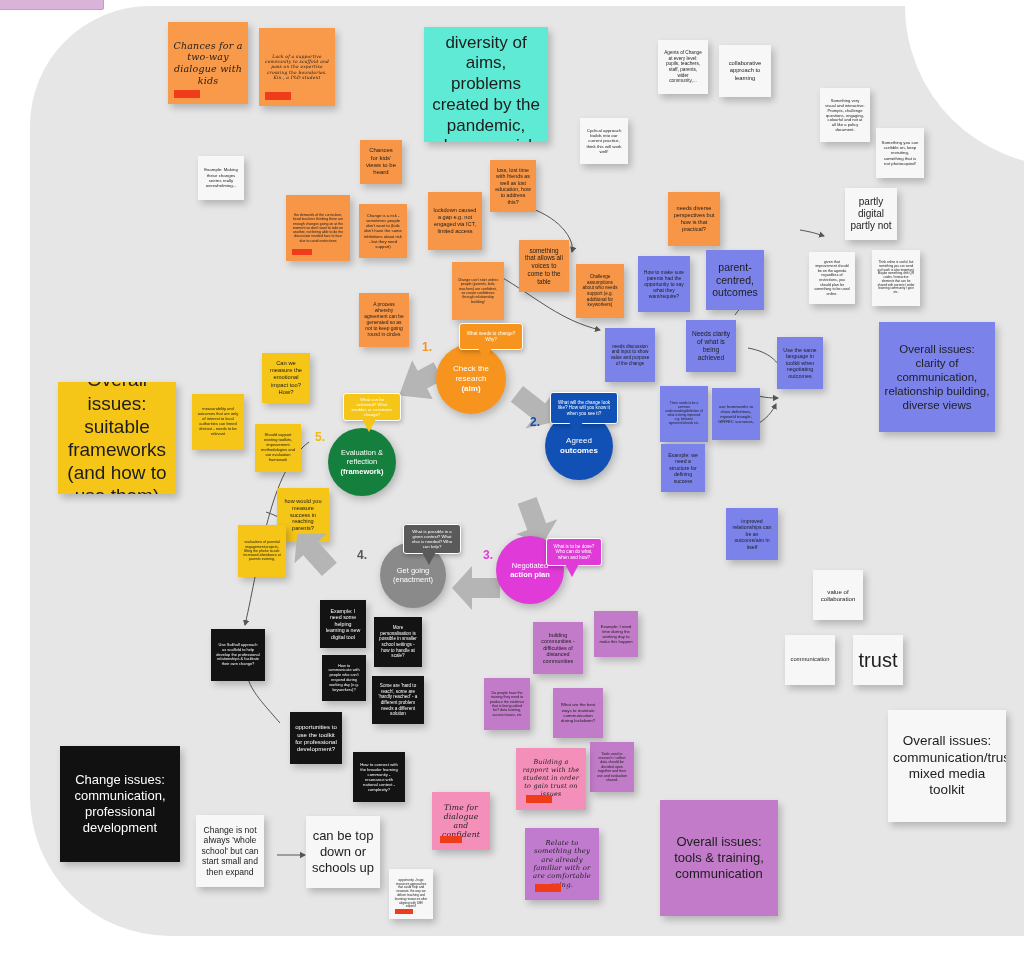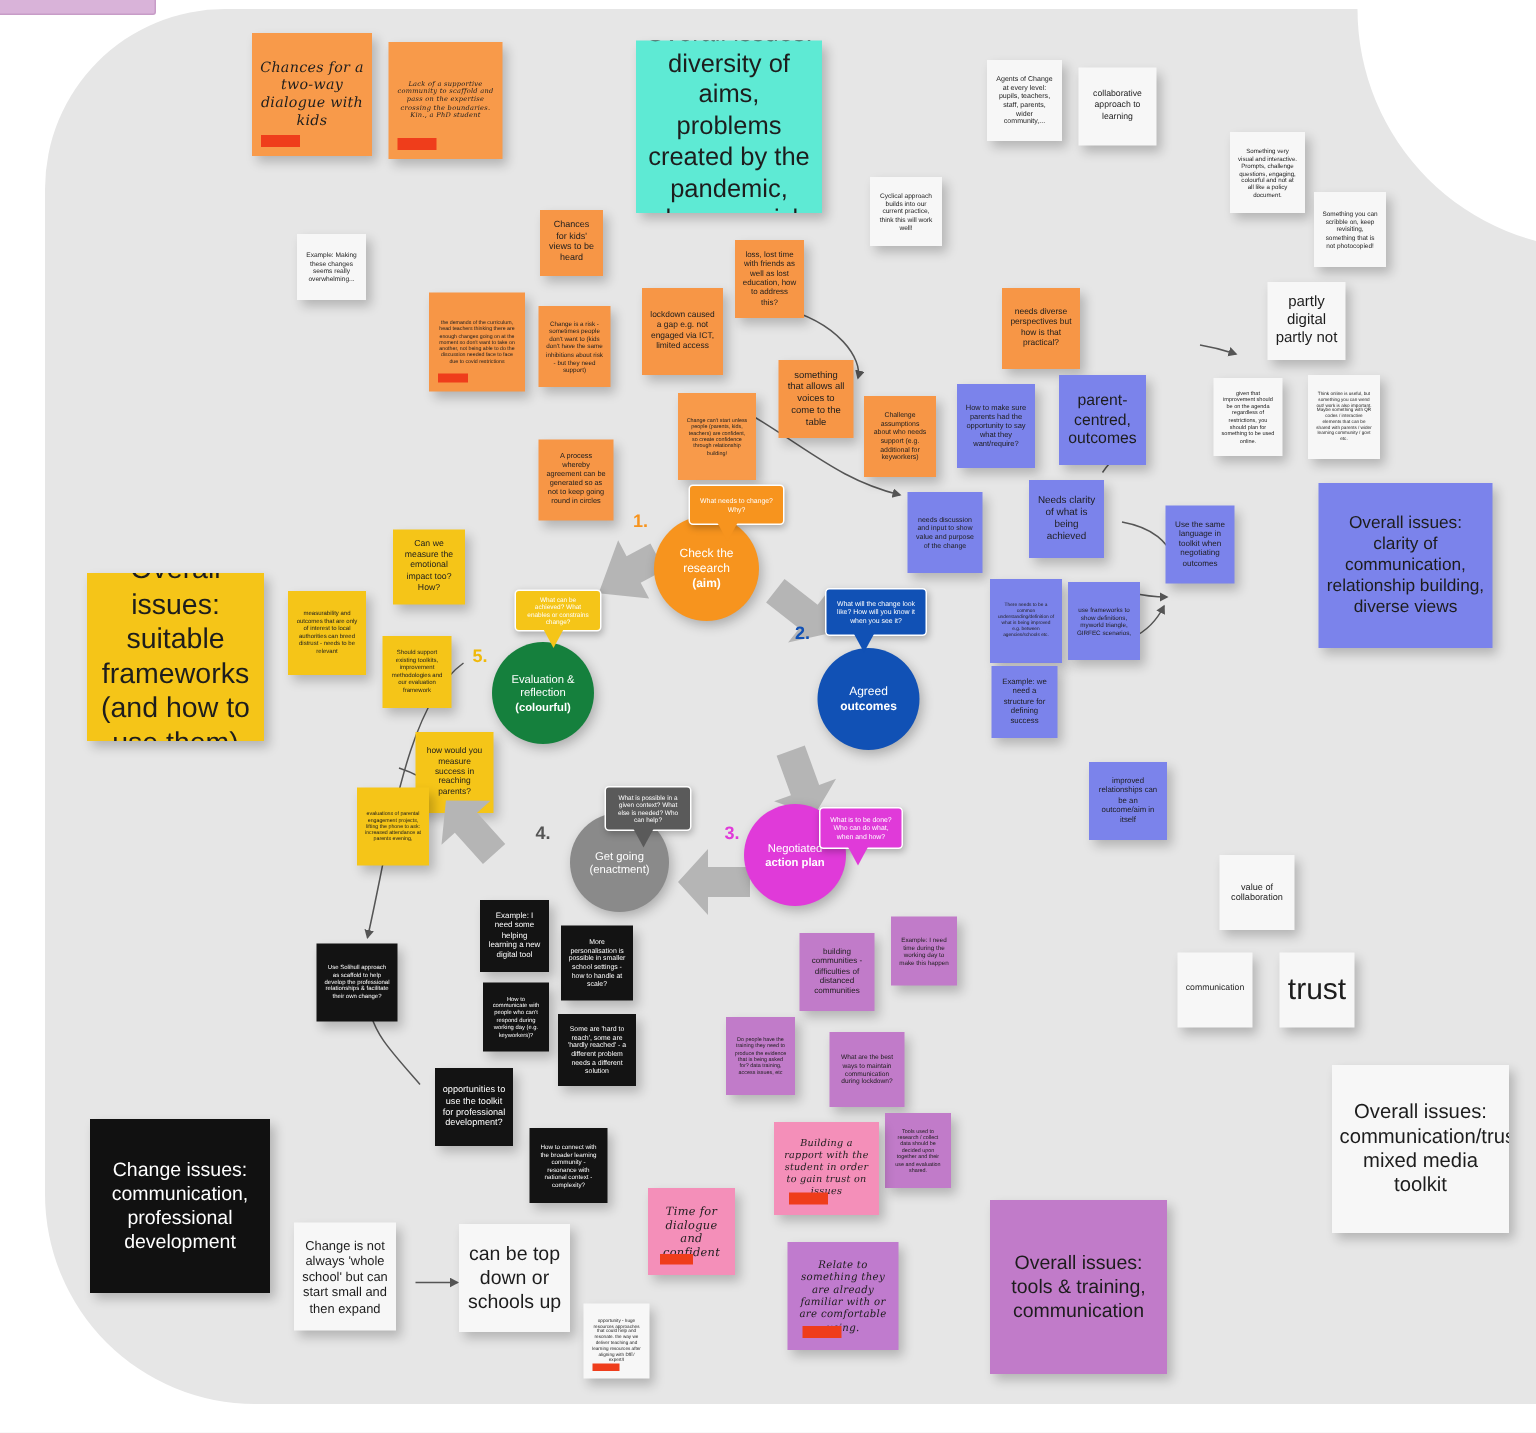--- a/index.html
+++ b/index.html
@@ -348,21 +348,21 @@
     <div>Check the</div>
     <div>research</div>
     <div style="font-weight:bold">(aim)</div>
   </div>
 </div>
 <div class="num" style="left:422px;top:340px;color:#F7941E;font-size:12px;">1.</div>
 <div class="bub" style="--bc:#F7941E;left:459px;top:323px;width:64px;height:27px;background:#F7941E;font-size:4.6px;">
   <span>What needs to change? Why?</span>
 </div>
 
-<div class="circle" style="left:545px;top:432px;width:68px;height:68px;background:#1151B5;font-size:8px;">
+<div class="circle" style="left:545px;top:412px;width:68px;height:68px;background:#1151B5;font-size:8px;">
   <div>
     <div>Agreed</div>
     <div style="font-weight:bold">outcomes</div>
   </div>
 </div>
 <div class="num" style="left:530px;top:415px;color:#1151B5;font-size:12px;">2.</div>
 <div class="bub" style="--bc:#1151B5;left:550px;top:392px;width:68px;height:32px;background:#1151B5;font-size:4.6px;">
   <span>What will the change look like? How will you know it when you see it?</span>
 </div>
 
@@ -385,19 +385,19 @@
 </div>
 <div class="num" style="left:357px;top:548px;color:#555;font-size:12px;">4.</div>
 <div class="bub" style="--bc:#5a5a5a;left:403px;top:524px;width:58px;height:30px;background:#5a5a5a;font-size:4.3px;">
   <span>What is possible in a given context? What else is needed? Who can help?</span>
 </div>
 
 <div class="circle" style="left:328px;top:428px;width:68px;height:68px;background:#15803d;font-size:7.5px;">
   <div>
     <div>Evaluation &amp;</div>
     <div>reflection</div>
-    <div style="font-weight:bold">(colourful)</div>
+    <div style="font-weight:bold">(framework)</div>
   </div>
 </div>
 <div class="num" style="left:315px;top:430px;color:#F0B90B;font-size:12px;">5.</div>
 <div class="bub" style="--bc:#F5C518;left:343px;top:393px;width:58px;height:28px;background:#F5C518;font-size:4.3px;color:#fff;">
   <span>What can be achieved? What enables or constrains change?</span>
 </div>
 
 </body></html>

